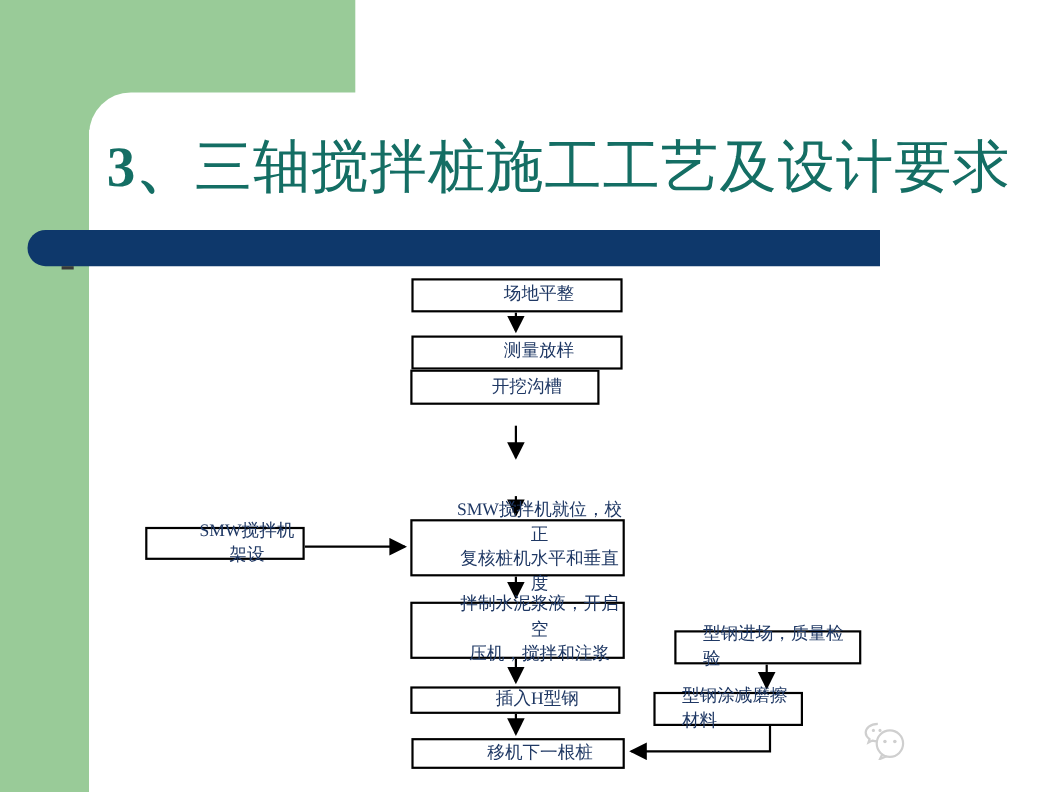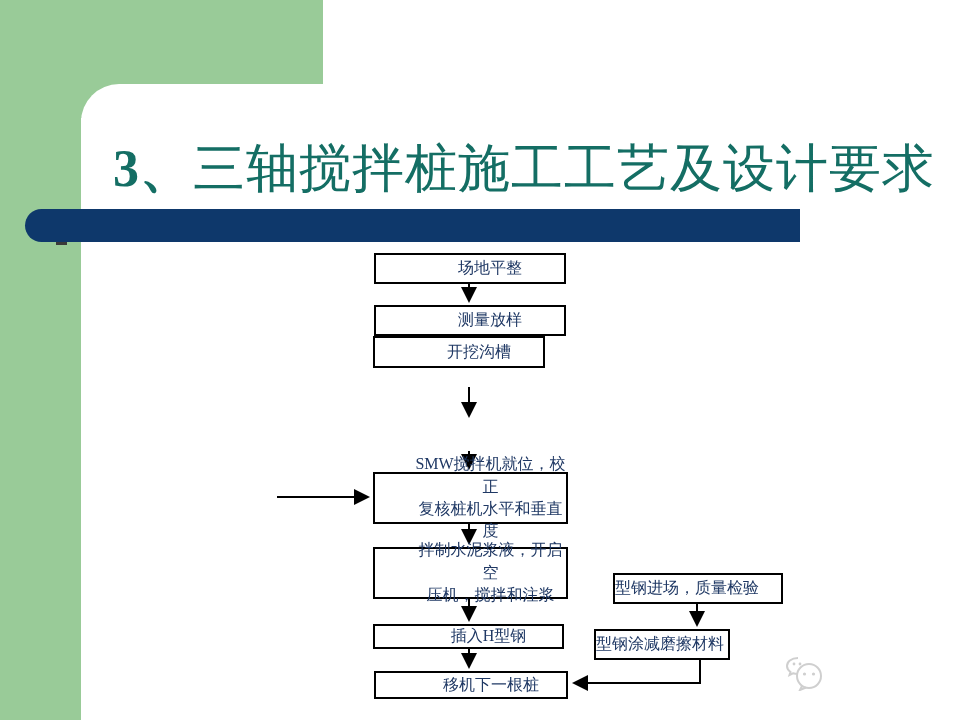--- a/index.html
+++ b/index.html
@@ -21,21 +21,21 @@
     width: 81px; height: 720px;
     background: var(--accent-green, #99CB98);
   }
   .white-card {
     position: absolute; left: 81px; top: 84px; right: 0; bottom: 0;
     background: #ffffff;
     border-top-left-radius: 38px;
   }
   .page-title {
     position: absolute; left: 97px; top: 124px; width: 800px;
-    margin: 16px;
+    margin: 0;
     color: var(--title-teal, #146E64);
     font-size: 52px;
     font-weight: normal;
     letter-spacing: 1px;
     line-height: 1.12;
     white-space: nowrap;
   }
   .page-title .num { font-weight: bold; }
   .navy-bar {
     position: absolute; left: 25px; top: 209px;
@@ -66,21 +66,21 @@
     display: flex;
     align-items: center;
     justify-content: center;
     text-align: center;
     white-space: pre-line;
     padding-left: 40px;
   }
   .fbox.left-align {
     justify-content: flex-start;
     text-align: left;
-    padding-left: 0;
+    padding-left: 24px;
   }
   .connectors {
     position: absolute; left: 0; top: 0;
     width: 960px; height: 720px;
     pointer-events: none;
   }
   .watermark {
     position: absolute; left: 784px; top: 655px;
     display: flex; align-items: center;
     color: var(--watermark-gray, #CFCFCF);
@@ -134,20 +134,21 @@
   <div class="fbox" style="left:374px; top:253px; width:192px; height:31px;">场地平整</div>
   <div class="fbox" style="left:374px; top:305px; width:192px; height:31px;">测量放样</div>
   <div class="fbox" style="left:373px; top:336px; width:172px; height:32px;">开挖沟槽</div>
   <div class="fbox" style="left:373px; top:472px; width:195px; height:52px;">SMW搅拌机就位，校正
 复核桩机水平和垂直度</div>
   <div class="fbox" style="left:373px; top:547px; width:195px; height:52px;">拌制水泥浆液，开启空
 压机，搅拌和注浆</div>
   <div class="fbox" style="left:373px; top:624px; width:191px; height:25px;">插入H型钢</div>
   <div class="fbox" style="left:374px; top:671px; width:194px; height:28px;">移机下一根桩</div>
 
+  <div class="fbox" style="left:132px; top:479px; width:145px; height:30px;">SMW搅拌机架设</div>
 
   <div class="fbox left-align" style="left:613px; top:573px; width:170px; height:31px;">型钢进场，质量检验</div>
   <div class="fbox left-align" style="left:594px; top:629px; width:136px; height:31px;">型钢涂减磨擦材料</div>
 
   <div class="watermark">
     <svg width="42" height="36" viewBox="0 0 42 36" xmlns="http://www.w3.org/2000/svg">
       <g fill="none" stroke="#cfcfcf" stroke-width="2">
         <path d="M14 3 C7 3 3 7 3 11 C3 13.5 4.5 15.5 6.5 17 L5.5 20 L9 18.3 C10.5 18.8 12 19 14 19"></path>
         <circle cx="25" cy="21" r="12"></circle>
         <path d="M18 31 L16 35 L22 32.5"></path>

